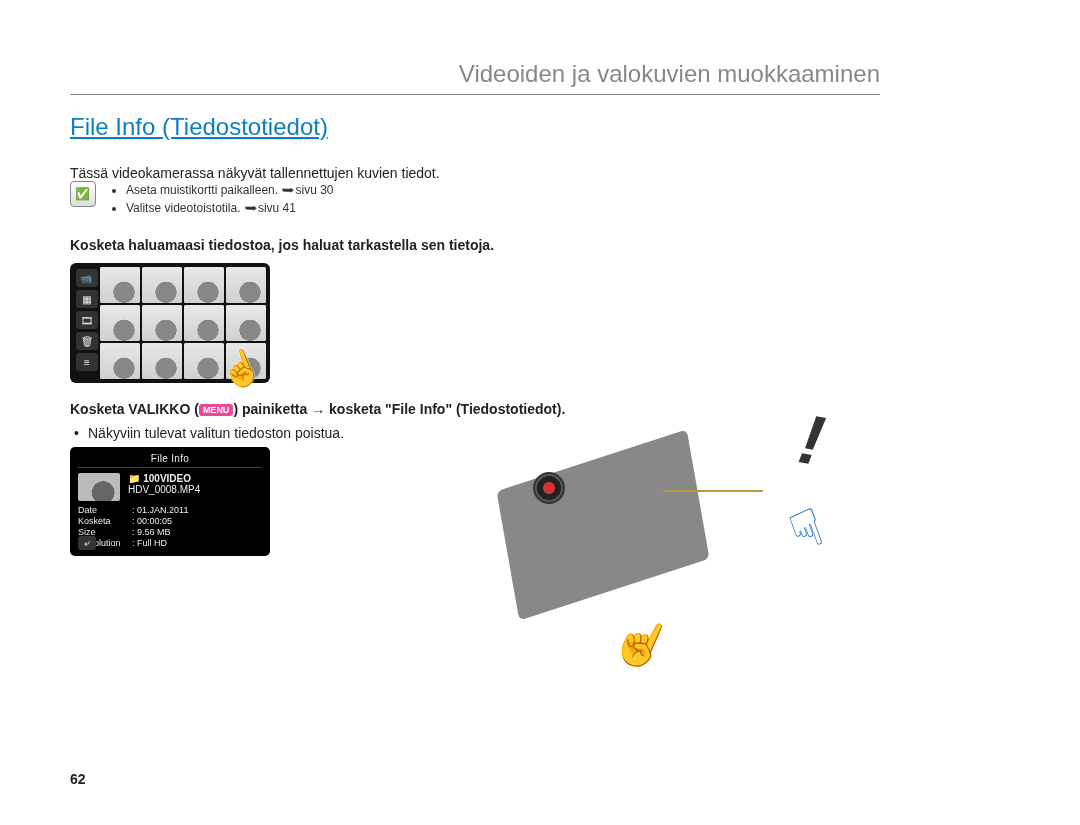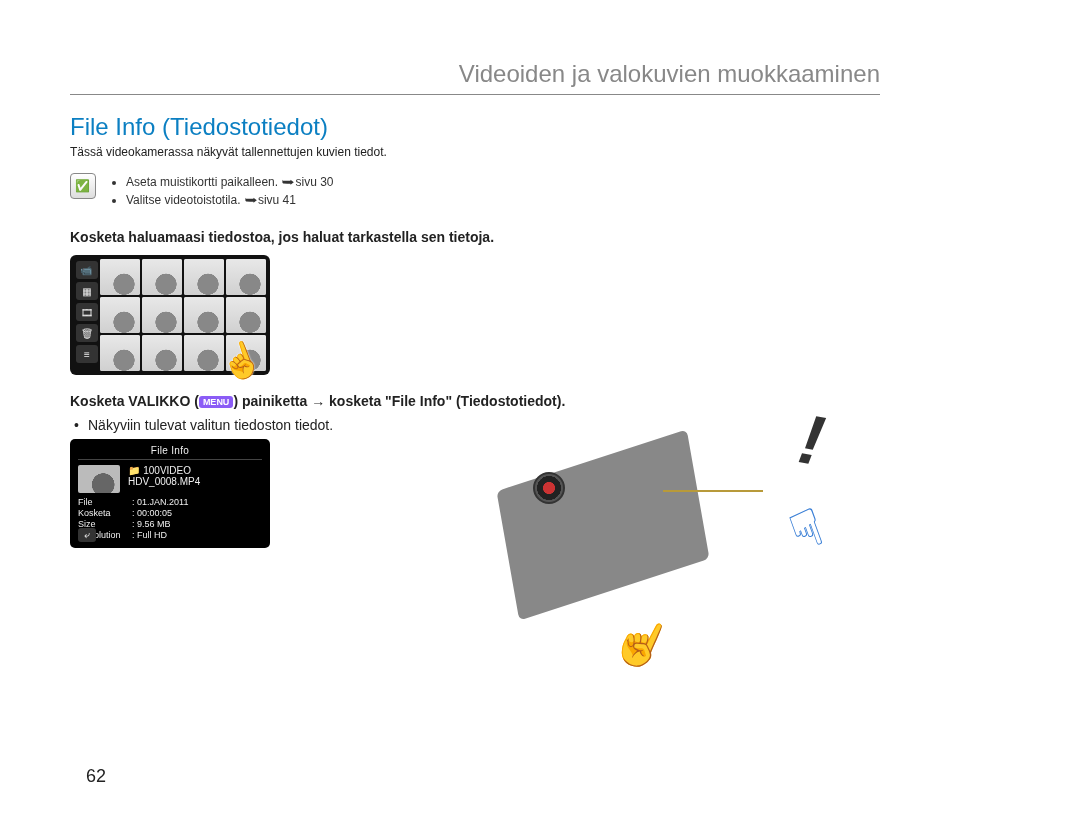--- a/index.html
+++ b/index.html
@@ -21,26 +21,26 @@
     font-size: 24px;
     color: #888;
     font-weight: 400;
     padding-bottom: 6px;
     border-bottom: 1px solid #888;
   }
   .section-title {
     color: #0b7fc2;
     font-size: 24px;
     margin-top: 18px;
-    margin-bottom: 4px;
+    margin-bottom: 24px;
     font-weight: 400;
+    text-decoration: underline;
   }
   .intro {
-    font-size: 12px;
-    margin-bottom: 14px;
+    font-size: 14px;
   }
   .prereq-box {
     display: flex;
     align-items: flex-start;
     gap: 12px;
     margin-bottom: 20px;
   }
   .prereq-icon {
     width: 24px;
     height: 24px;
@@ -126,21 +126,21 @@
     position: absolute;
     right: 8px;
     bottom: -6px;
     font-size: 34px;
     color: #ccc;
     transform: rotate(-20deg);
     text-shadow: 0 0 2px #fff;
   }
   .menu-chip {
     display: inline-block;
-    background: #8b5cf6;
+    background: #ec4899;
     color: #fff;
     border-radius: 3px;
     font-size: 9px;
     padding: 1px 4px;
     vertical-align: middle;
     text-align: right;
   }
   .fileinfo-box {
     width: 200px;
     background: #000;
@@ -175,21 +175,21 @@
   .fileinfo-thumb::after {
     content: "";
     position: absolute;
     inset: 0;
     background: radial-gradient(circle at 60% 70%, #666 0 35%, transparent 36%);
   }
   .fileinfo-meta {
     flex: 1;
   }
   .fileinfo-folder {
-    font-weight: normal;
+    font-weight: bold;
   }
   .fileinfo-rows {
     margin-top: 4px;
     display: grid;
     grid-template-columns: 54px auto;
     row-gap: 1px;
     font-size: 9px;
   }
   .fileinfo-rows .sep::before { content: ": "; }
   .fi-back {
@@ -281,24 +281,24 @@
   .illus-hand2 {
     position: absolute;
     left: 160px;
     bottom: 0;
     font-size: 46px;
     color: #555;
     transform: rotate(25deg);
   }
   .page-num {
     position: absolute;
-    left: 86px;
+    left: 70px;
     bottom: 38px;
-    font-size: 18px;
-    font-weight: normal;
+    font-size: 14px;
+    font-weight: bold;
   }
   .left-col { width: 520px; }
 </style>
 </head>
 <body>
 
 <div class="page">
 
   <div class="chapter-title">Videoiden ja valokuvien muokkaaminen</div>
 
@@ -342,35 +342,35 @@
           <div class="cell"></div>
           <div class="cell"></div>
       </div>
       <div class="hand-pointer">☝</div>
     </div>
 
     <div class="step">
       <span>Kosketa VALIKKO (</span><span class="menu-chip">MENU</span><span>) painiketta → kosketa "</span><b>File Info</b><span>" (Tiedostotiedot).</span>
     </div>
 
-    <div class="sub-bullet">Näkyviin tulevat valitun tiedoston tiedot.</div>
+    <div class="sub-bullet">Näkyviin tulevat valitun tiedoston poistua.</div>
 
     <div class="fileinfo-box">
       <div class="fileinfo-title">File Info</div>
       <div class="fileinfo-body">
         <div>
           <div class="fileinfo-thumb"></div>
         </div>
         <div class="fileinfo-meta">
           <div class="fileinfo-folder">📁 <span>100VIDEO</span></div>
           <div>HDV_0008.MP4</div>
         </div>
       </div>
       <div class="fileinfo-rows">
-        <div>File</div>
+        <div>Date</div>
           <div class="sep"><span>01.JAN.2011</span></div>
         <div>Kosketa</div>
           <div class="sep"><span>00:00:05</span></div>
         <div>Size</div>
           <div class="sep"><span>9.56 MB</span></div>
         <div>Resolution</div>
           <div class="sep"><span>Full HD</span></div>
       </div>
       <div class="fi-back">⤶</div>
     </div>

